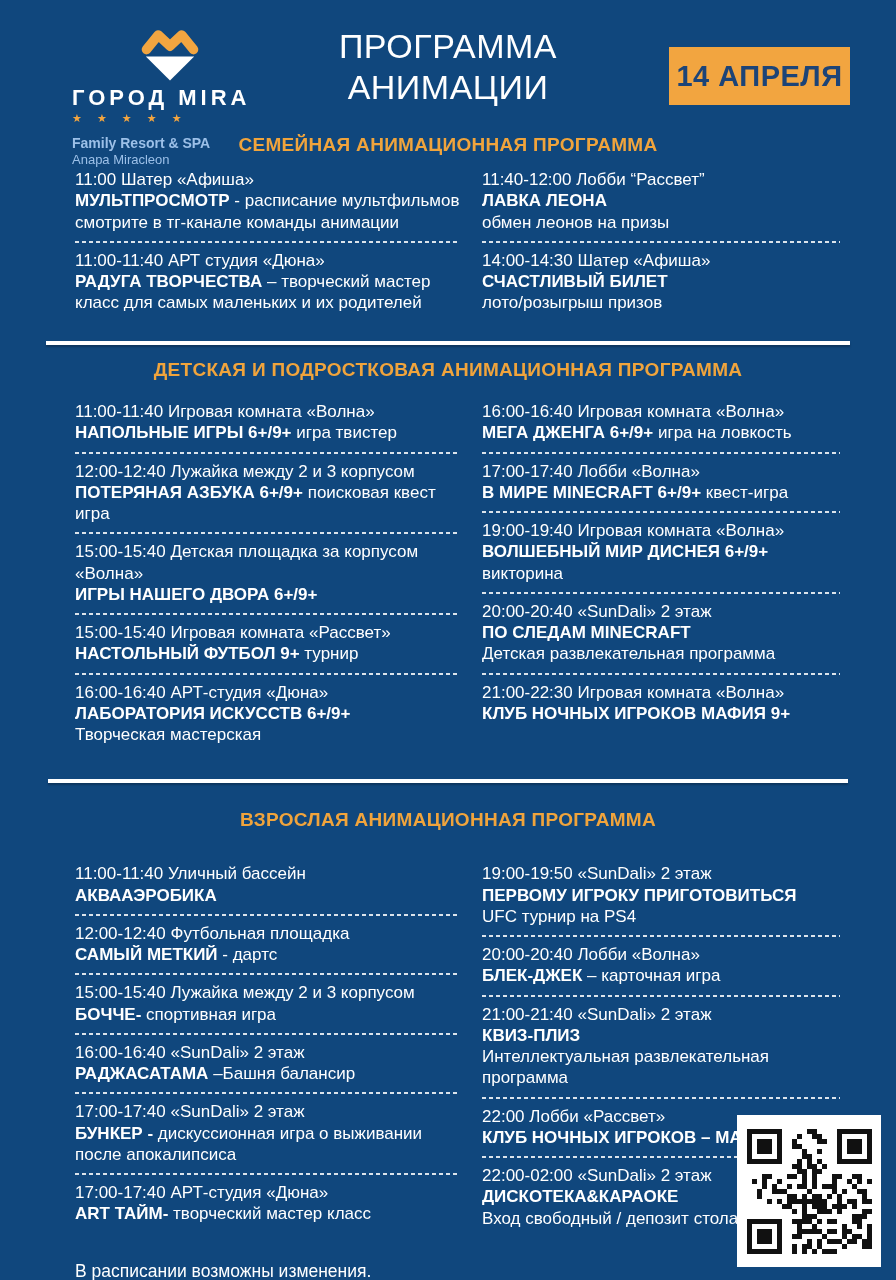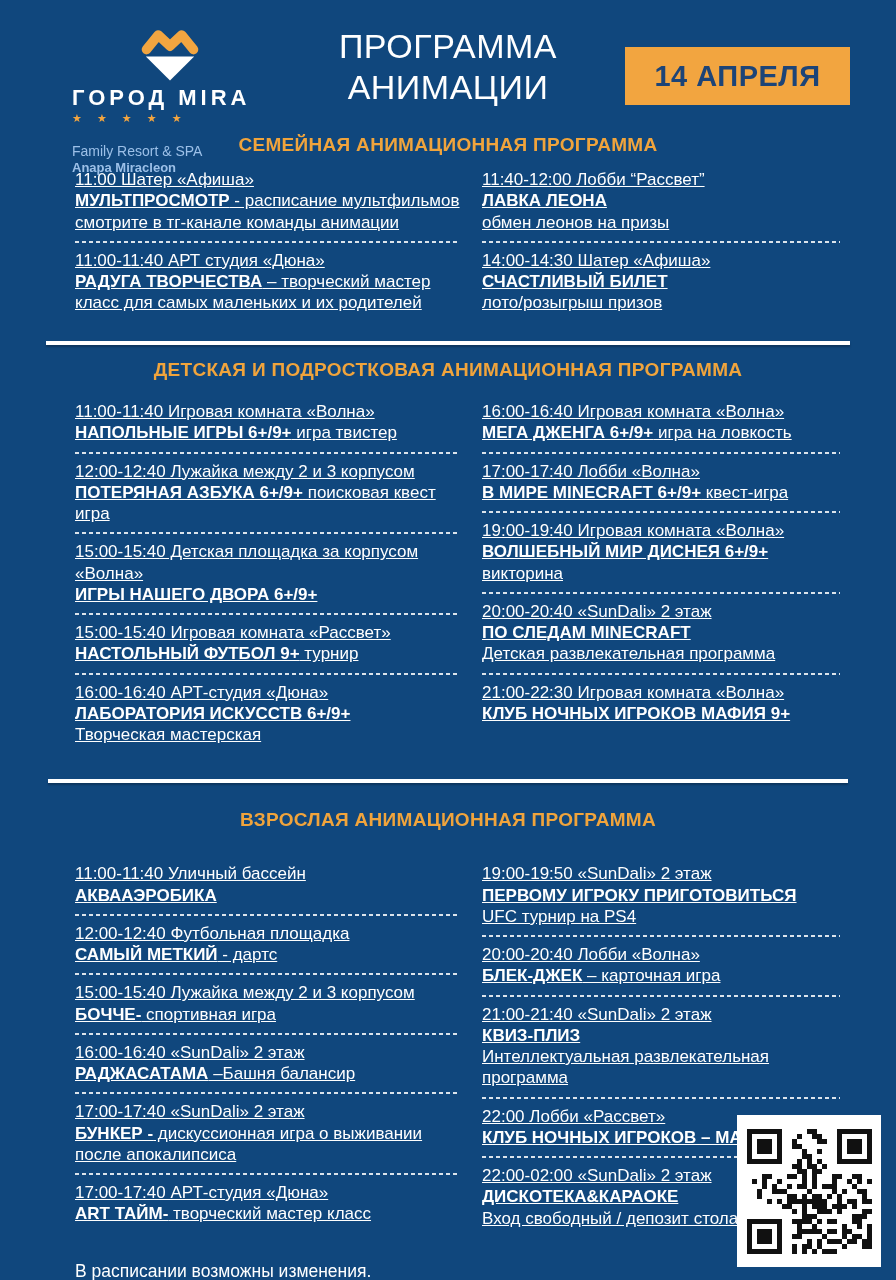--- a/index.html
+++ b/index.html
@@ -10,36 +10,36 @@
   body{width:896px;height:1280px;background:var(--bg);overflow:hidden;
        font-family:"Liberation Sans",sans-serif;color:#fff;position:relative;}
   .page{width:896px;height:1280px;position:relative;}
 
   
   header{position:relative;height:128px;}
   .logo{position:absolute;left:72px;top:24px;width:195px;text-align:left;line-height:1;}
   .logo svg{display:block;margin:0 auto;}
   .logo-name{font-size:22px;font-weight:700;letter-spacing:4px;margin-top:5px;white-space:nowrap;}
   .logo-stars{color:var(--accent);font-size:11px;letter-spacing:6px;margin-top:4px;}
-  .logo-sub{color:var(--sub);font-size:14px;font-weight:400;margin-top:20px;}
-  .logo-loc{color:var(--sub);font-size:13px;font-weight:700;margin-top:3px;}
+  .logo-sub{color:var(--sub);font-size:14px;font-weight:700;margin-top:12px;}
+  .logo-loc{color:var(--sub);font-size:13px;font-weight:400;margin-top:3px;}
   .title{position:absolute;left:268px;right:268px;top:26px;text-align:center;
          font-size:34px;font-weight:400;line-height:1.2;letter-spacing:.5px;}
-  .date-badge{position:absolute;right:46px;top:47px;width:225px;height:58px;
+  .date-badge{position:absolute;right:46px;top:47px;width:181px;height:58px;
          background:var(--accent);color:var(--badge-text);font-size:29px;font-weight:700;
          display:flex;align-items:center;justify-content:center;letter-spacing:.5px;}
 
   
   .section-heading{text-align:center;color:var(--accent-text);font-weight:700;
          font-size:19px;letter-spacing:.3px;}
   .heading-0{margin:6px 8px 13px;}
   .heading-1{margin:14px 0 20px;}
   .heading-2{margin:26px 0 32px;}
   .events-grid{display:grid;grid-template-columns:397px 1fr;column-gap:10px;
-         padding:0 44px 0 75px;align-items:start;text-decoration:underline;}
+         padding:0 44px 0 75px;align-items:start;}
   .grid-0{min-height:166px;}
   .grid-1{min-height:306px;}
   .grid-2{min-height:344px;}
   .event-time,.event-line,.event-note{font-size:17px;line-height:1.25;}
   .event-title{font-weight:700;margin-top:12px;}
   .event-divider{height:2px;margin:8px 0 7px;width:calc(100% - 12px);
          background:repeating-linear-gradient(90deg,rgba(255,255,255,.85) 0 4px,transparent 4px 7px);}
   .solid-sep{height:4px;background:#fff;box-shadow:0 2px 2px rgba(0,0,0,.25);}
   .sep-0{margin:6px 46px 0;}
   .sep-1{margin:34px 48px 0;}

